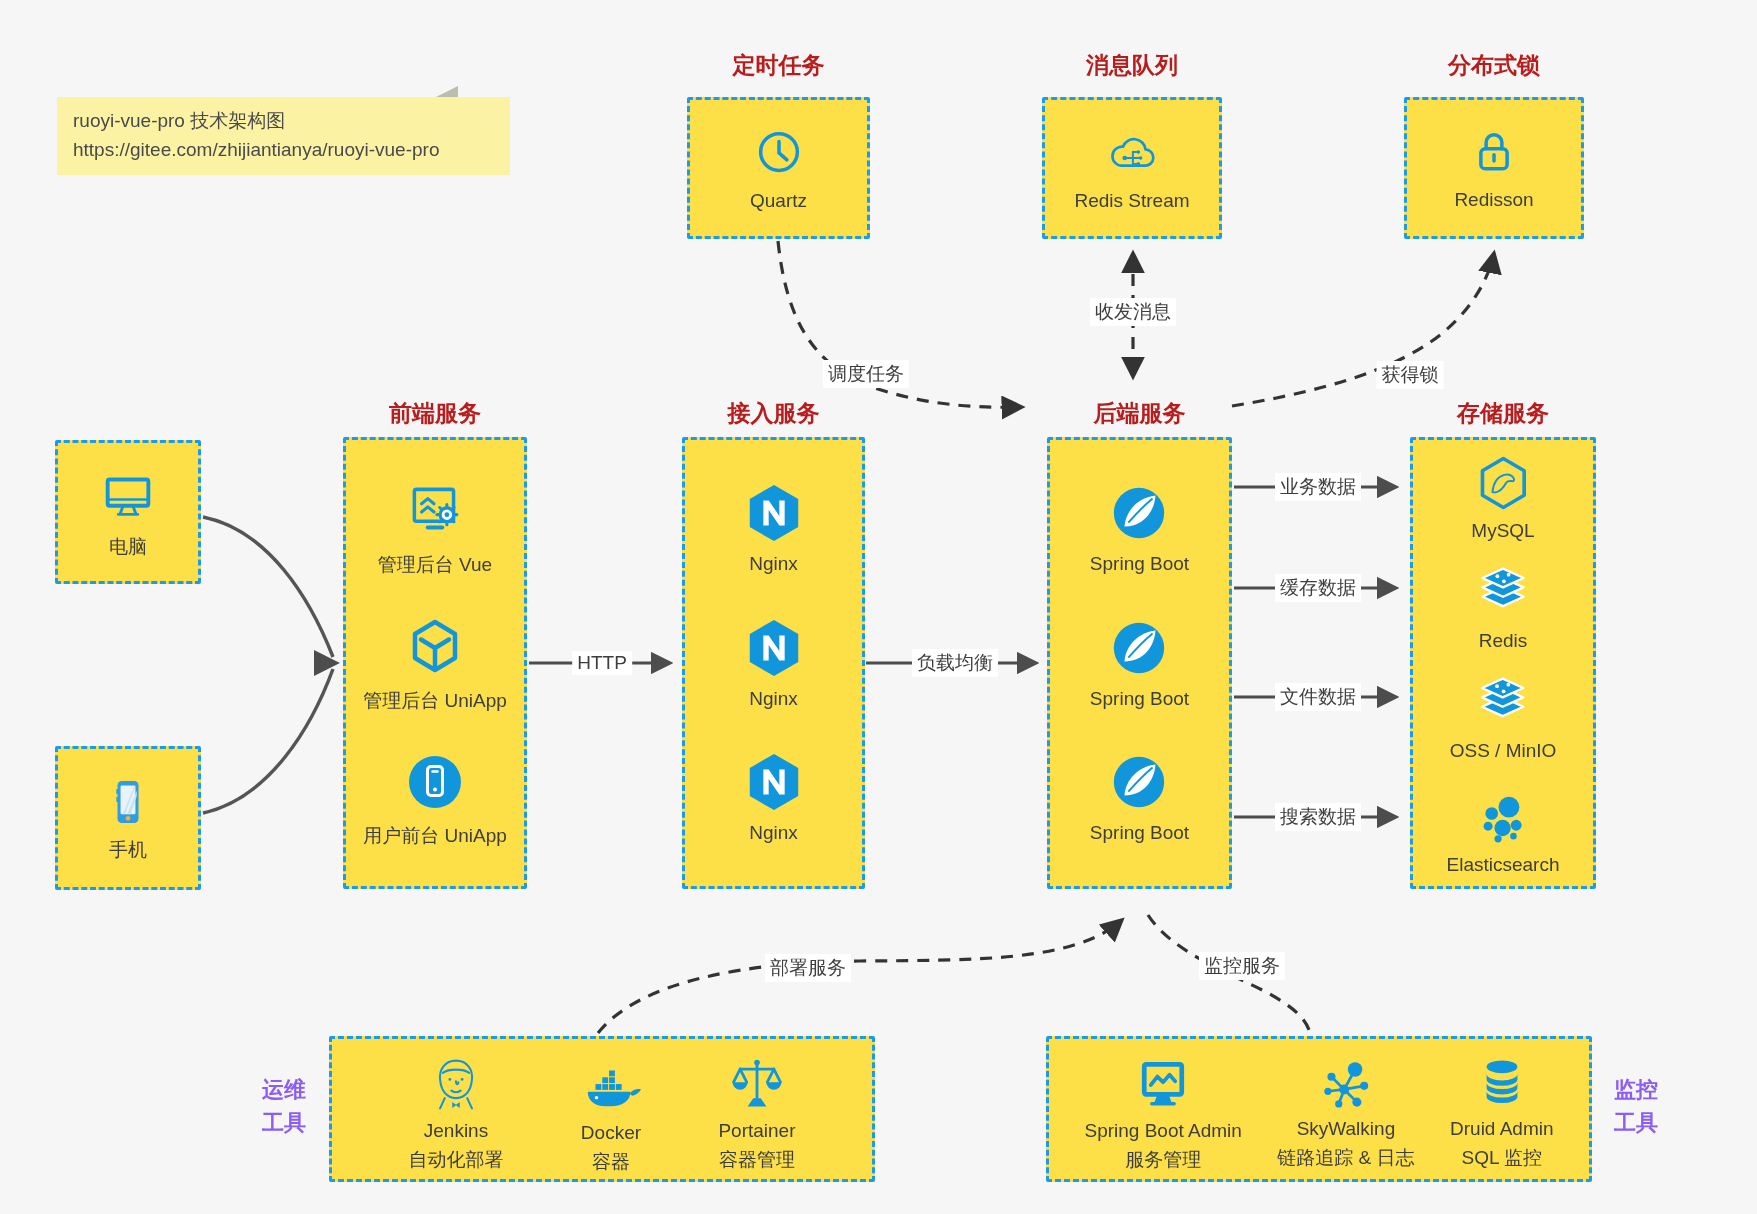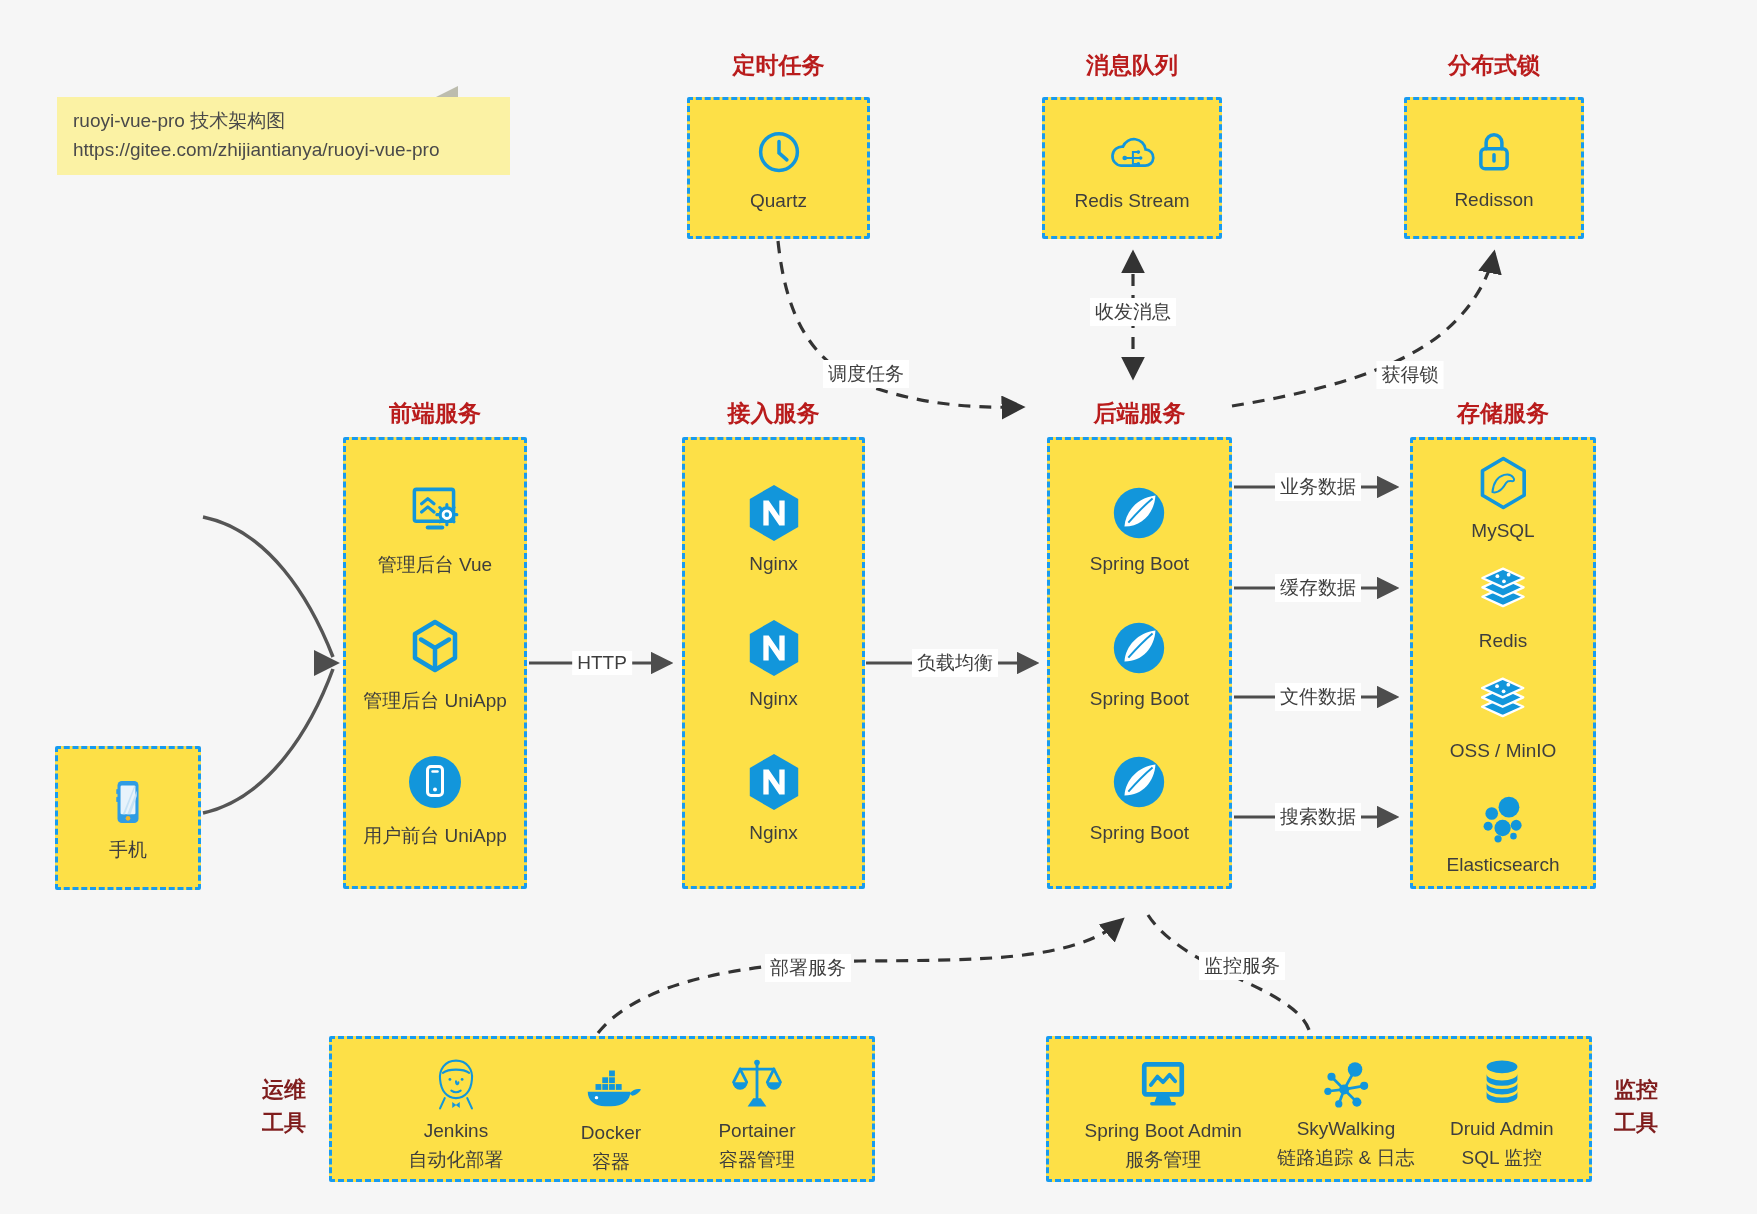--- a/index.html
+++ b/index.html
@@ -1,21 +1,21 @@
 <!DOCTYPE html>
 <html><head>
 <meta charset="utf-8">
 <style>
   html,body{margin:0;padding:0;background:#e9e9e9;}
   .stage{position:relative;width:1757px;height:1214px;background:#f6f6f6;overflow:hidden;
          font-family:"Liberation Sans","DejaVu Sans",sans-serif;color:#3e3e3e;}
   .wires{position:absolute;left:0;top:0;width:1757px;height:1214px;pointer-events:none;}
   .dashed-box{position:absolute;border:3px dashed #189bf0;background:#fde047;box-sizing:border-box;border-radius:2px;}
   .col-title{position:absolute;color:#b91c1c;font-size:23px;font-weight:bold;text-align:center;white-space:nowrap;}
-  .side-label{position:absolute;color:#7f1d1d;font-size:22px;font-weight:bold;line-height:33px;text-align:center;width:72px;}
+  .side-label{position:absolute;color:#8b5cf6;font-size:22px;font-weight:bold;line-height:33px;text-align:center;width:72px;}
   .col-flex{display:flex;flex-direction:column;justify-content:space-evenly;align-items:center;height:100%;}
   .row-flex{display:flex;justify-content:space-evenly;align-items:flex-start;height:100%;padding-top:16px;box-sizing:border-box;}
   .svc{display:flex;flex-direction:column;align-items:center;gap:9px;}
   .svc-abs{position:absolute;left:50%;transform:translateX(-50%);display:flex;flex-direction:column;align-items:center;gap:9px;}
   .item-label{font-size:19px;color:#3e3e3e;white-space:nowrap;}
   .tool{display:flex;flex-direction:column;align-items:center;gap:2px;}
   .tool .item-label{line-height:27px;text-align:center;}
   .edge-label{position:absolute;transform:translate(-50%,-50%);background:#ffffff;padding:1px 5px;
               font-size:19px;color:#3e3e3e;white-space:nowrap;}
   .note{position:absolute;left:57px;top:97px;width:453px;height:78px;background:#fbf2a4;
@@ -110,20 +110,33 @@
         <svg class="ic" width="56" height="56" viewBox="0 0 64 64" fill="none" stroke="#1296db" stroke-width="4" stroke-linecap="round">
           <path d="M23,27 v-7 a9,9 0 0 1 18,0 v7"></path>
           <rect x="17" y="27" width="30" height="23" rx="5"></rect>
           <path d="M32,34 v7"></path>
         </svg>
         </span>
       <span class="item-label">Redisson</span>
     </div>
   </div>
 
+  <div class="dashed-box" style="left:55px;top:440px;width:146px;height:144px;">
+    <div class="topbox-inner svc" style="gap:7px;">
+      <span>
+        <svg class="ic" width="62" height="62" viewBox="0 0 64 64" fill="none" stroke="#1296db" stroke-width="4" stroke-linecap="round">
+          <rect x="11" y="15" width="42" height="27" rx="2"></rect>
+          <path d="M13,35.5 H51" stroke-width="2.6"></path>
+          <path d="M27,42 l-3,8 M37,42 l3,8" stroke-width="3"></path>
+          <path d="M22,51 h20" stroke-width="3"></path>
+        </svg>
+        </span>
+      <span class="item-label">电脑</span>
+    </div>
+  </div>
 
   <div class="dashed-box" style="left:55px;top:746px;width:146px;height:144px;">
     <div class="topbox-inner svc" style="gap:7px;">
       <span>
         <svg class="ic" width="56" height="56" viewBox="0 0 64 64">
           <rect x="20" y="8" width="24" height="48" rx="5" fill="#2f9ce4"></rect>
           <rect x="18.6" y="17" width="2" height="6" rx="1" fill="#2f9ce4"></rect>
           <rect x="18.6" y="26" width="2" height="6" rx="1" fill="#2f9ce4"></rect>
           <rect x="23.5" y="13" width="17" height="33" rx="1.5" fill="#e8f3fb"></rect>
           <path d="M26,46 L39,14 h1.5 L28.5,46 z" fill="#c7e2f5"></path>

